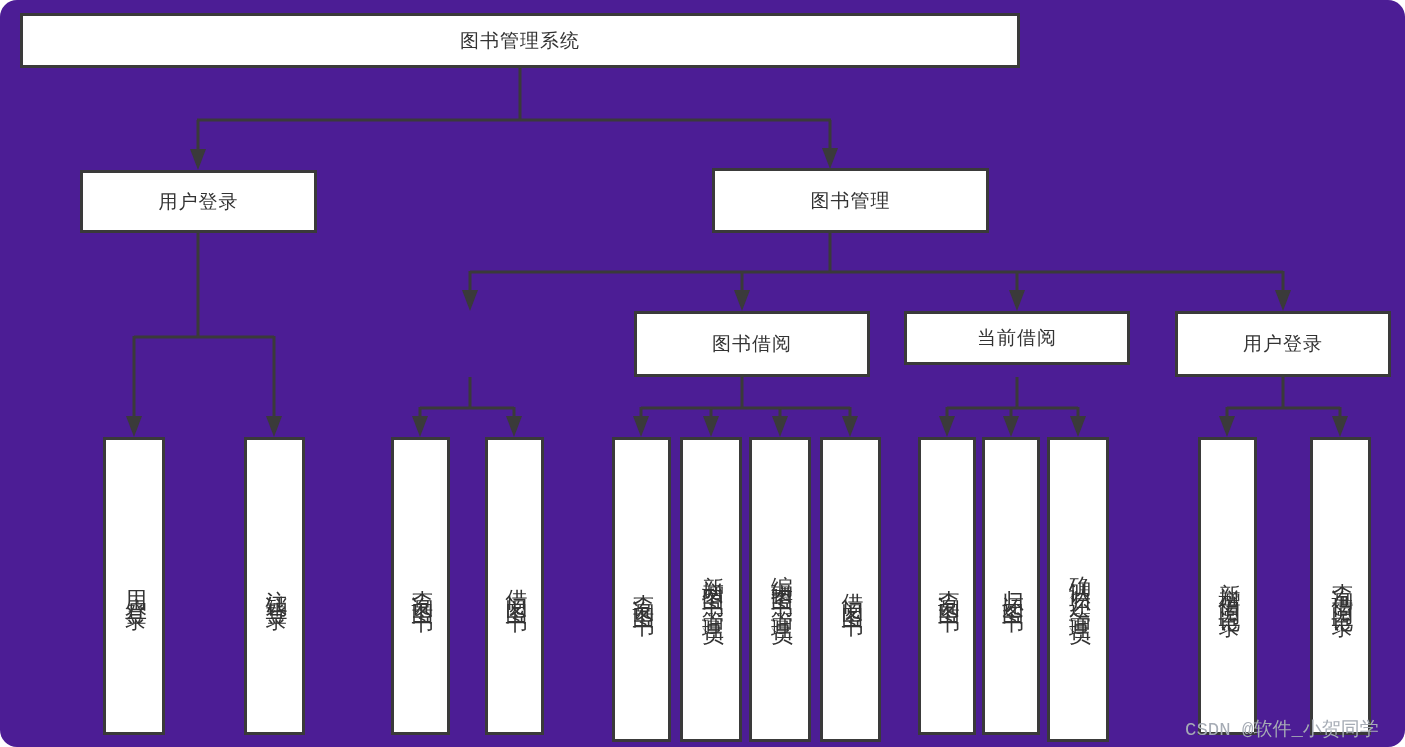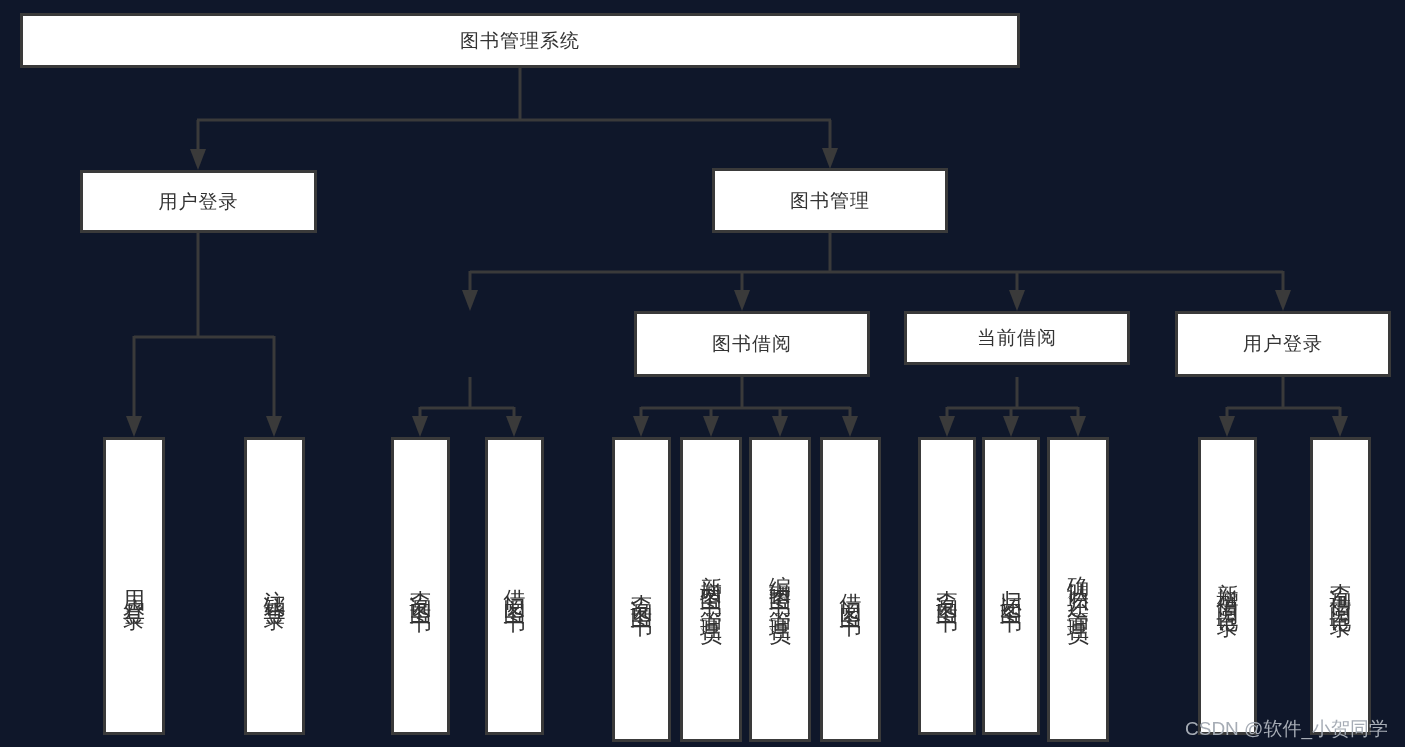--- a/index.html
+++ b/index.html
@@ -4,23 +4,24 @@
 <style>
   html, body {
     margin: 0;
     padding: 0;
     background: #ffffff;
   }
   .stage {
     position: relative;
     width: 1405px;
     height: 747px;
-    background: #0f172a;
-    font-family: Liberation Sans, sans-serif;
+    background: #4c1d95;
+    font-family: Liberation Mono, monospace;
     overflow: hidden;
+    border-radius: 17px;
   }
   .connectors {
     position: absolute;
     left: 0;
     top: 0;
     width: 1405px;
     height: 747px;
     pointer-events: none;
   }
   .node {
@@ -89,21 +90,21 @@
       <polygon points="1003,416 1019,416 1011,437"></polygon>
       <polygon points="1070,416 1086,416 1078,437"></polygon>
       <polygon points="1219,416 1235,416 1227,437"></polygon>
       <polygon points="1332,416 1348,416 1340,437"></polygon>
     </g>
   </svg>
 
   <div class="node h-node" style="left:20px; top:13px; width:1000px; height:55px;">图书管理系统</div>
 
   <div class="node h-node" style="left:80px; top:170px; width:237px; height:63px;">用户登录</div>
-  <div class="node h-node" style="left:712px; top:168px; width:236px; height:65px;">图书管理</div>
+  <div class="node h-node" style="left:712px; top:168px; width:277px; height:65px;">图书管理</div>
 
   <div class="node h-node" style="left:634px; top:311px; width:236px; height:66px;">图书借阅</div>
   <div class="node h-node" style="left:904px; top:311px; width:226px; height:54px;">当前借阅</div>
   <div class="node h-node" style="left:1175px; top:311px; width:216px; height:66px;">用户登录</div>
 
   <div class="node v-node" style="left:103px; top:437px; width:62px; height:298px;">
     <span class="v-text">用户登录</span>
   </div>
   <div class="node v-node" style="left:244px; top:437px; width:61px; height:298px;">
     <span class="v-text">注销登录</span>

